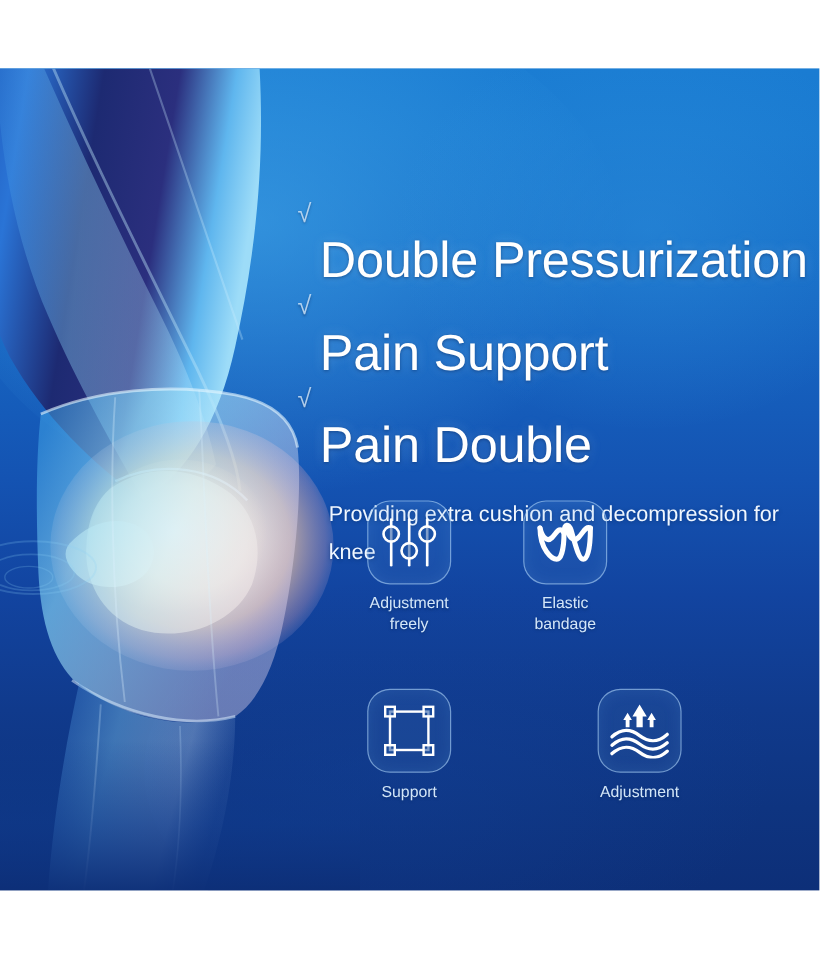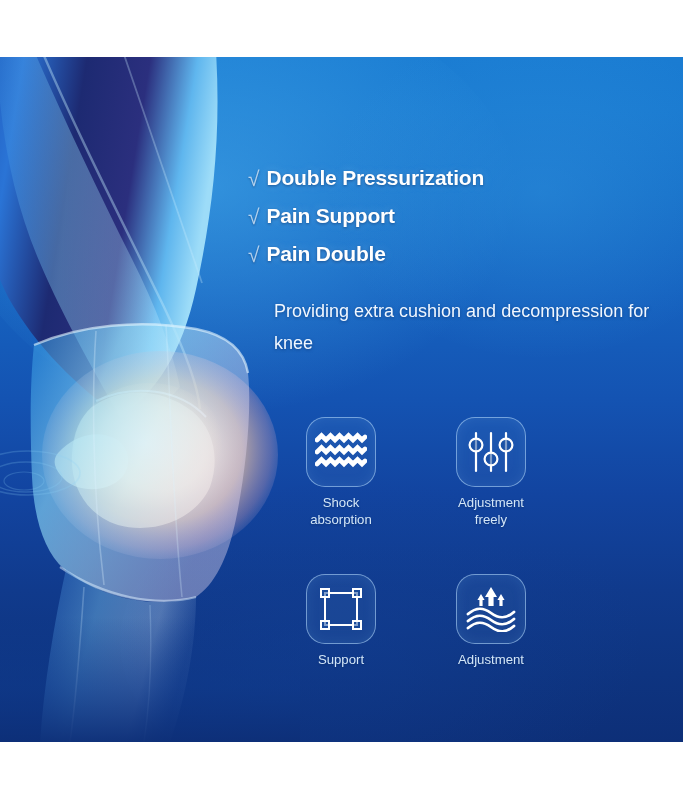--- a/index.html
+++ b/index.html
@@ -36,34 +36,35 @@
 
   .headline-row { display:flex; align-items:flex-start; white-space:nowrap; }
   .tick {
     color:rgba(214,233,250,.80);
     font-size:21px; line-height:1;
     margin-right:7px; margin-top:9px;
     text-shadow:0 1px 2px rgba(6,40,92,.45);
     flex:0 0 auto;
   }
   .headline {
-    color:#ffffff; font-weight:bold; font-size:21px; line-height:38px;
+    color:#ffffff; font-weight:normal; font-size:42px; line-height:38px;
     letter-spacing:-.2px;
     text-shadow:0 1px 3px rgba(7,42,96,.55), 0 0 10px rgba(160,210,250,.30);
+    margin-top:39px;
   }
   #sub {
     margin-top:22px; margin-left:26px;
     color:#f0f7ff; font-size:18px; line-height:32px; font-weight:normal;
     text-shadow:0 1px 3px rgba(7,42,96,.50);
   }
 
   
   #features { position:absolute; left:266px; top:360px; width:410px; }
   .frow { display:flex; }
-  .frow.r2 { margin-top:46px; }
+  .frow.r2 { margin-top:46px;gap:42px; }
   .feat { width:150px; display:flex; flex-direction:column; align-items:center; }
   .feat.last { width:110px; }
   .tile {
     width:70px; height:70px; box-sizing:border-box;
     border:1.6px solid rgba(175,214,248,.60);
     border-radius:19px;
     background:rgba(110,170,230,.10);
     display:flex; align-items:center; justify-content:center;
     box-shadow:inset 0 0 14px rgba(150,200,245,.10);
   }
@@ -192,51 +193,52 @@
       </div>
 
       <div id="sub">Providing extra cushion and
 decompression for knee</div>
     </div>
 
     <div id="features">
 
       <div class="frow r1">
 
-        <div class="feat">
-          <div class="tile">
-            <svg width="52" height="40" viewBox="0 0 52 40">
-              <g fill="none" stroke="#ffffff" stroke-width="4.6" stroke-linecap="round">
-                <path d="M2 8 L6.5 3.5 L11 8 L15.5 3.5 L20 8 L24.5 3.5 L29 8 L33.5 3.5 L38 8 L42.5 3.5 L47 8 L50 5"></path>
-                <path d="M2 20 L6.5 15.5 L11 20 L15.5 15.5 L20 20 L24.5 15.5 L29 20 L33.5 15.5 L38 20 L42.5 15.5 L47 20 L50 17"></path>
-                <path d="M2 32 L6.5 27.5 L11 32 L15.5 27.5 L20 32 L24.5 27.5 L29 32 L33.5 27.5 L38 32 L42.5 27.5 L47 32 L50 29"></path>
-              </g>
-            </svg>
-          </div>
-          <div class="flabel">Shock
-absorption</div>
-        </div>
 
         <div class="feat">
           <div class="tile">
             <svg width="46" height="44" viewBox="0 0 46 44">
               <g stroke="#ffffff" stroke-width="2.2" fill="none" stroke-linecap="round">
                 <line x1="8" y1="3" x2="8" y2="41"></line>
                 <line x1="23" y1="3" x2="23" y2="41"></line>
                 <line x1="38" y1="3" x2="38" y2="41"></line>
                 <circle cx="8" cy="15" r="6.4" fill="#1a4f9e" fill-opacity=".55"></circle>
                 <circle cx="23" cy="29" r="6.4" fill="#1a4f9e" fill-opacity=".55"></circle>
                 <circle cx="38" cy="15" r="6.4" fill="#1a4f9e" fill-opacity=".55"></circle>
               </g>
             </svg>
           </div>
           <div class="flabel">Adjustment
 freely</div>
         </div>
 
+        <div class="feat last">
+          <div class="tile">
+            <svg width="50" height="36" viewBox="0 0 50 36">
+              <g fill="none" stroke="#ffffff" stroke-width="4.2" stroke-linecap="round">
+                <path d="M4 6 C4 24 14 32 18 32 C22 32 24 22 24 10 C24 2 28 2 30 8
+                         C33 18 36 32 40 32 C44 32 46 22 46 6"></path>
+                <path d="M4 6 C6 14 10 18 14 14 C18 10 20 4 24 10"></path>
+                <path d="M26 6 C28 14 32 18 36 14 C40 10 42 4 46 6"></path>
+              </g>
+            </svg>
+          </div>
+          <div class="flabel">Elastic
+bandage</div>
+        </div>
       </div>
 
       <div class="frow r2">
 
         <div class="feat">
           <div class="tile">
             <svg width="44" height="44" viewBox="0 0 44 44">
               <g stroke="#ffffff" stroke-width="2" fill="none">
                 <rect x="6" y="6" width="32" height="32"></rect>
                 <rect x="2" y="2" width="8" height="8" fill="#1a4f9e" fill-opacity=".55"></rect>

